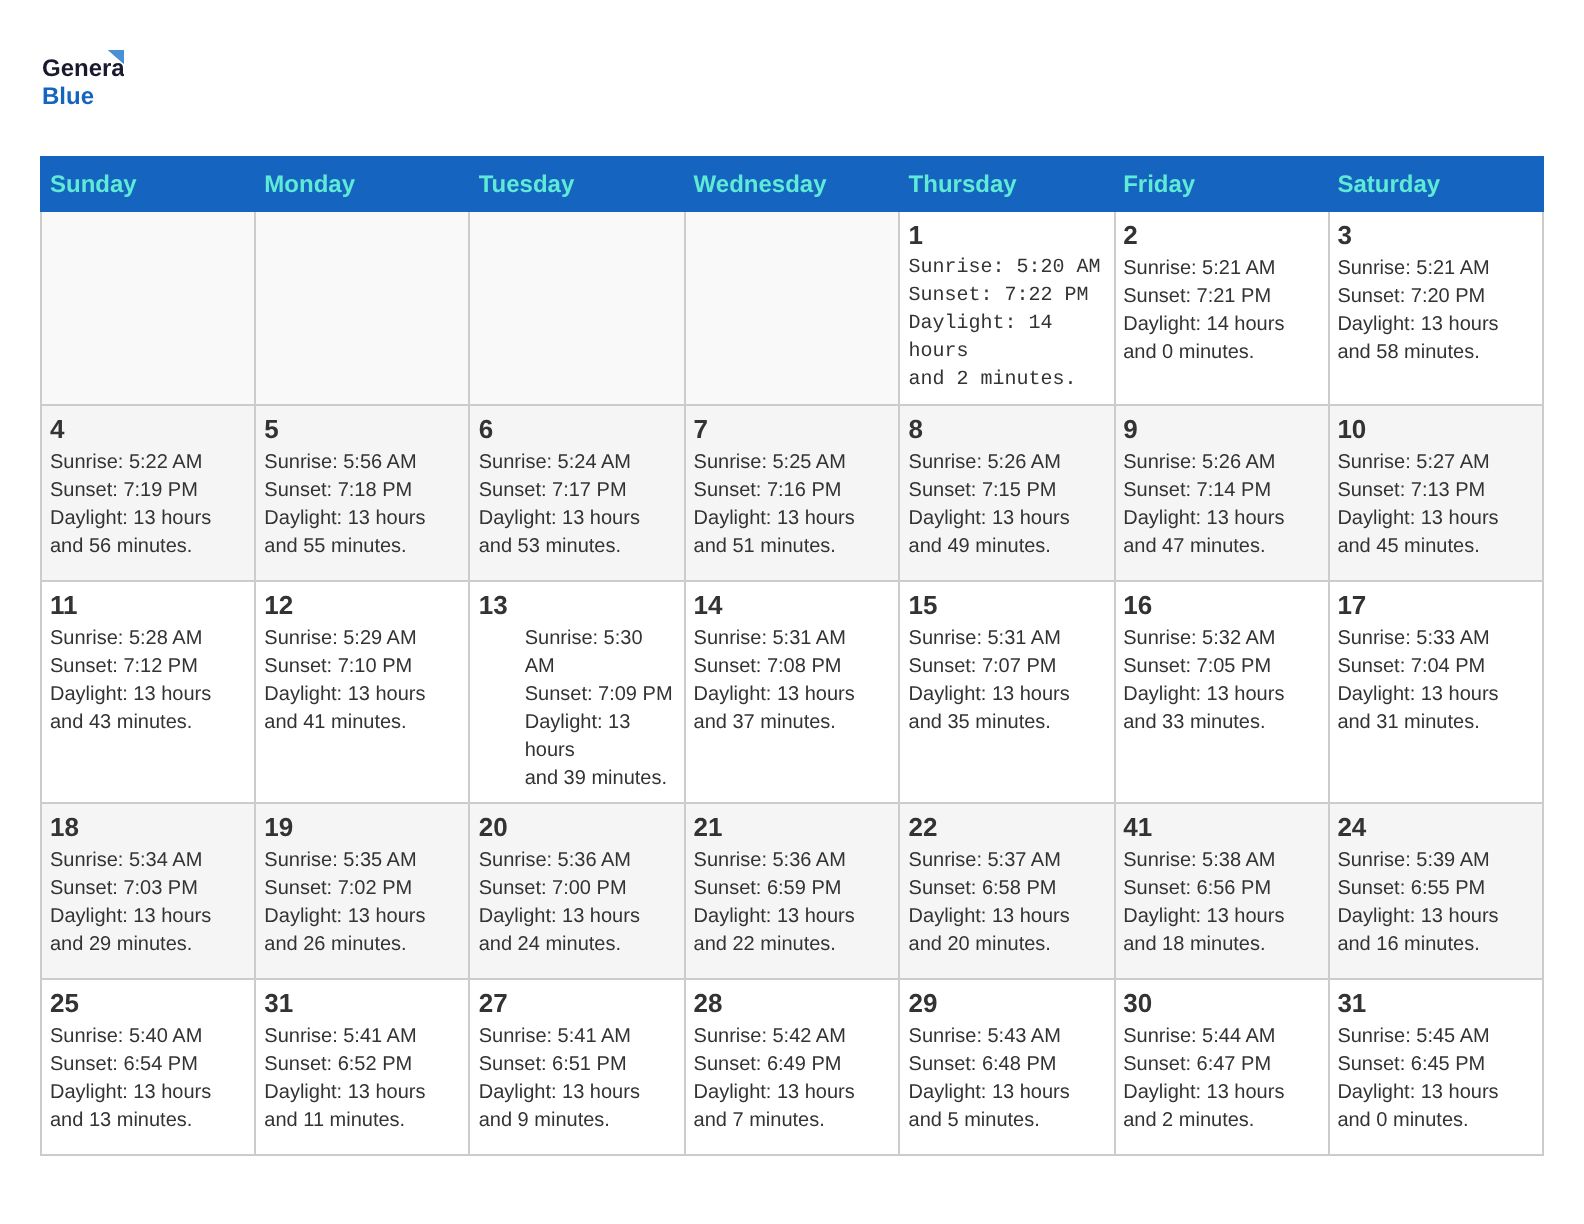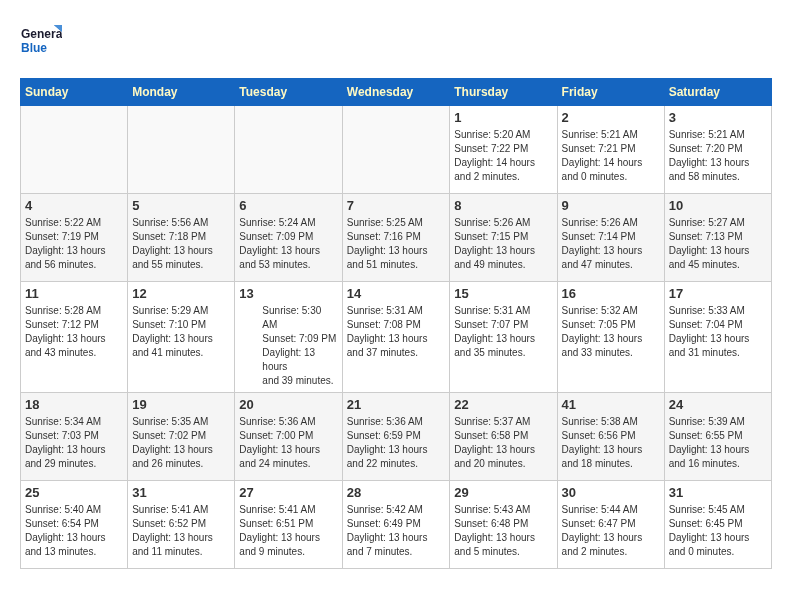--- a/index.html
+++ b/index.html
@@ -33,21 +33,21 @@
       font-size: 16px;
       color: #555;
     }
     .calendar {
       width: 100%;
       border-collapse: collapse;
       font-size: 11px;
     }
     .calendar th {
       background: #1565c0;
-      color: #fef9c3;
+      color: #5eead4;
       padding: 6px 4px;
       text-align: left;
       font-size: 12px;
       font-weight: bold;
       border: 1px solid #1565c0;
     }
     .calendar td {
       border: 1px solid #ccc;
       vertical-align: top;
       padding: 4px;
@@ -107,21 +107,21 @@
       </tr>
   </thead>
   <tbody id="calendar-body">
   <tr>
         <td class="empty"></td>
         <td class="empty"></td>
         <td class="empty"></td>
         <td class="empty"></td>
         <td>
           <div class="day-number">1</div>
-          <div class="day-info" style="white-space: pre-line;">Sunrise: 5:20 AM
+          <div class="day-info" style="white-space: pre-line; font-family: Liberation Mono, monospace;">Sunrise: 5:20 AM
 Sunset: 7:22 PM
 Daylight: 14 hours
 and 2 minutes.</div>
         </td>
         <td>
           <div class="day-number">2</div>
           <div class="day-info" style="white-space: pre-line;">Sunrise: 5:21 AM
 Sunset: 7:21 PM
 Daylight: 14 hours
 and 0 minutes.</div>
@@ -145,21 +145,21 @@
         <td>
           <div class="day-number">5</div>
           <div class="day-info" style="white-space: pre-line;">Sunrise: 5:56 AM
 Sunset: 7:18 PM
 Daylight: 13 hours
 and 55 minutes.</div>
         </td>
         <td>
           <div class="day-number">6</div>
           <div class="day-info" style="white-space: pre-line;">Sunrise: 5:24 AM
-Sunset: 7:09 PM
+Sunset: 7:17 PM
 Daylight: 13 hours
 and 53 minutes.</div>
         </td>
         <td>
           <div class="day-number">7</div>
           <div class="day-info" style="white-space: pre-line;">Sunrise: 5:25 AM
 Sunset: 7:16 PM
 Daylight: 13 hours
 and 51 minutes.</div>
         </td>

